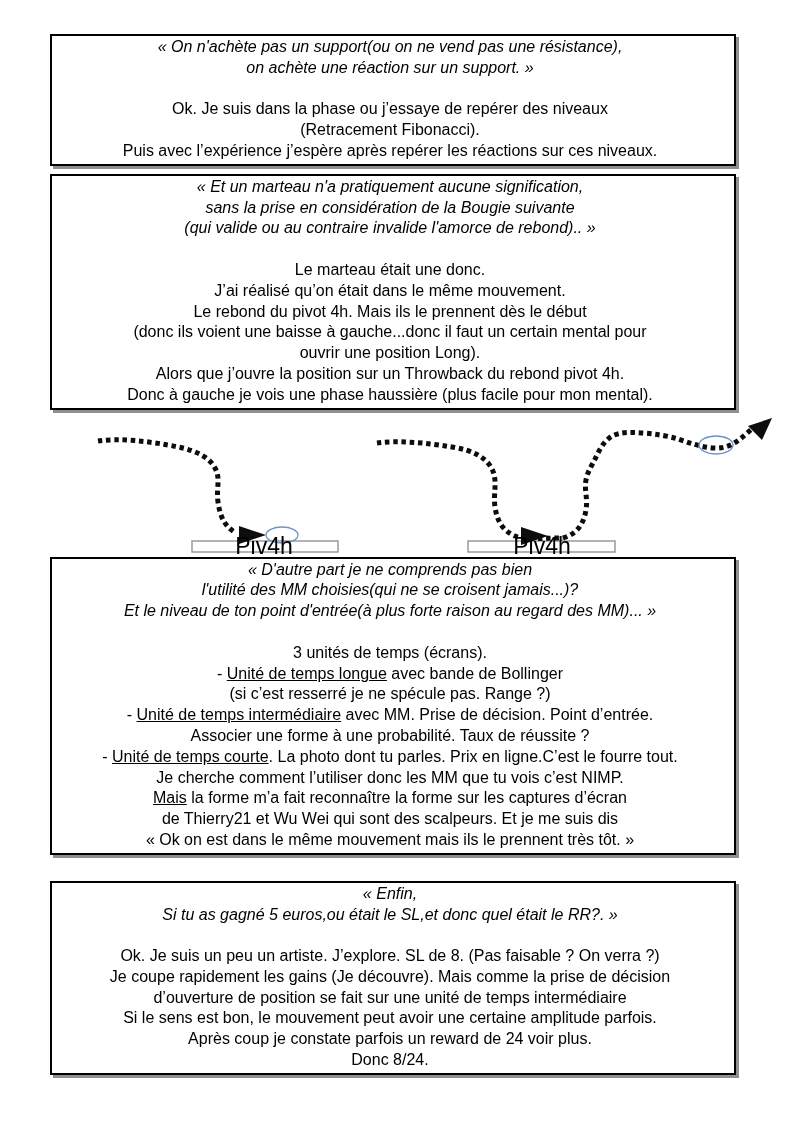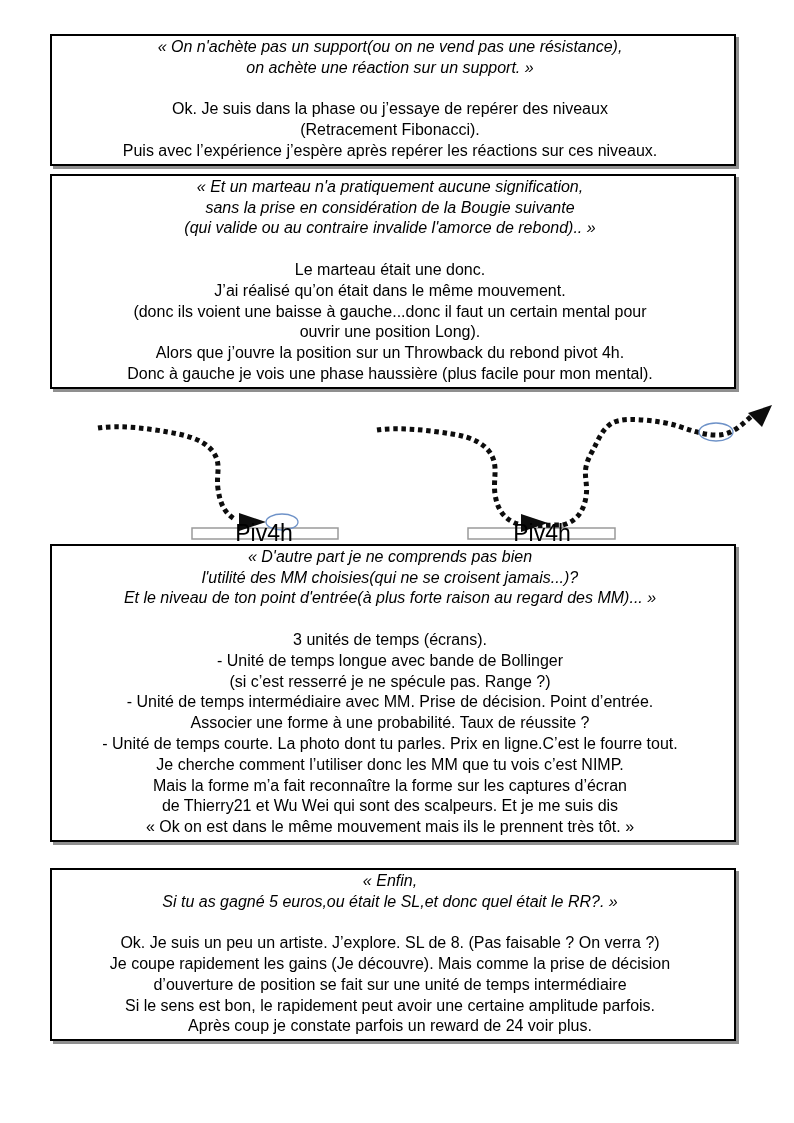--- a/index.html
+++ b/index.html
@@ -4,27 +4,27 @@
 <style>
   html,body{margin:0;padding:0;background:#ffffff;}
   body{width:794px;height:1123px;position:relative;font-family:"Liberation Sans",sans-serif;color:#000;overflow:hidden;}
   .tbox{
     box-sizing:border-box;width:686px;margin-left:50px;
     border:2px solid #000;box-shadow:3px 3px 0 #8f8f8f;
     background:#fff;text-align:center;
     font-size:16px;line-height:20.8px;padding:1px 8px 2px 2px;
   }
   .tbox.first{margin-top:34px;margin-bottom:8px;}
-  .tbox.second{margin-bottom:12px;}
+  .tbox.second{margin-bottom:4px;}
   .tbox.third{margin-bottom:26px;}
   .tbox.fourth{margin-bottom:0;margin-top:13px;}
   .ln{white-space:nowrap;}
   .it{font-style:italic;}
   .bk{height:20.8px;}
-  .u{}
+  .u{text-decoration:underline;}
   .diagram{width:794px;height:143px;border-radius:28px;}
   .dots{fill:none;stroke-width:5;stroke-dasharray:4.5 3.7;}
   .bar{fill:#ffffff;stroke-width:1.5;}
   .zone{fill:none;stroke-width:1.3;}
   .pivot-label{font-size:23px;font-family:"Liberation Sans",sans-serif;}
 </style>
 </head>
 <body>
 
 <main>
@@ -38,20 +38,21 @@
     <div class="ln">Puis avec l’expérience j’espère après repérer les réactions sur ces niveaux.</div>
   </section>
 
   <section class="tbox second">
     <div class="ln it">« Et un marteau n'a pratiquement aucune signification,</div>
     <div class="ln it">sans la prise en considération de la Bougie suivante</div>
     <div class="ln it">(qui valide ou au contraire invalide l'amorce de rebond).. »</div>
     <div class="ln bk"></div>
     <div class="ln">Le marteau était une donc.</div>
     <div class="ln">J’ai réalisé qu’on était dans le même mouvement.</div>
+    <div class="ln">Le rebond du pivot 4h. Mais ils le prennent dès le début</div>
     <div class="ln">(donc ils voient une baisse à gauche...donc il faut un certain mental pour</div>
     <div class="ln">ouvrir une position Long).</div>
     <div class="ln">Alors que j’ouvre la position sur un Throwback du rebond pivot 4h.</div>
     <div class="ln">Donc à gauche je vois une phase haussière (plus facile pour mon mental).</div>
   </section>
 
   <div class="diagram">
     <svg width="794" height="143" viewBox="0 0 794 143" xmlns="http://www.w3.org/2000/svg">
 
       <rect class="bar" x="192" y="127" width="146" height="11" stroke="#9a9a9a"></rect>
@@ -87,17 +88,18 @@
     <div class="ln">« Ok on est dans le même mouvement mais ils le prennent très tôt. »</div>
   </section>
 
   <section class="tbox fourth">
     <div class="ln it">« Enfin,</div>
     <div class="ln it">Si tu as gagné 5 euros,ou était le SL,et donc quel était le RR?. »</div>
     <div class="ln bk"></div>
     <div class="ln">Ok. Je suis un peu un artiste. J’explore. SL de 8. (Pas faisable ? On verra ?)</div>
     <div class="ln">Je coupe rapidement les gains (Je découvre). Mais comme la prise de décision</div>
     <div class="ln">d’ouverture de position se fait sur une unité de temps intermédiaire</div>
-    <div class="ln">Si le sens est bon, le rapidement peut avoir une certaine amplitude parfois.</div>
+    <div class="ln">Si le sens est bon, le mouvement peut avoir une certaine amplitude parfois.</div>
     <div class="ln">Après coup je constate parfois un reward de 24 voir plus.</div>
+    <div class="ln">Donc 8/24.</div>
   </section>
 
 </main>
 
 </body></html>

